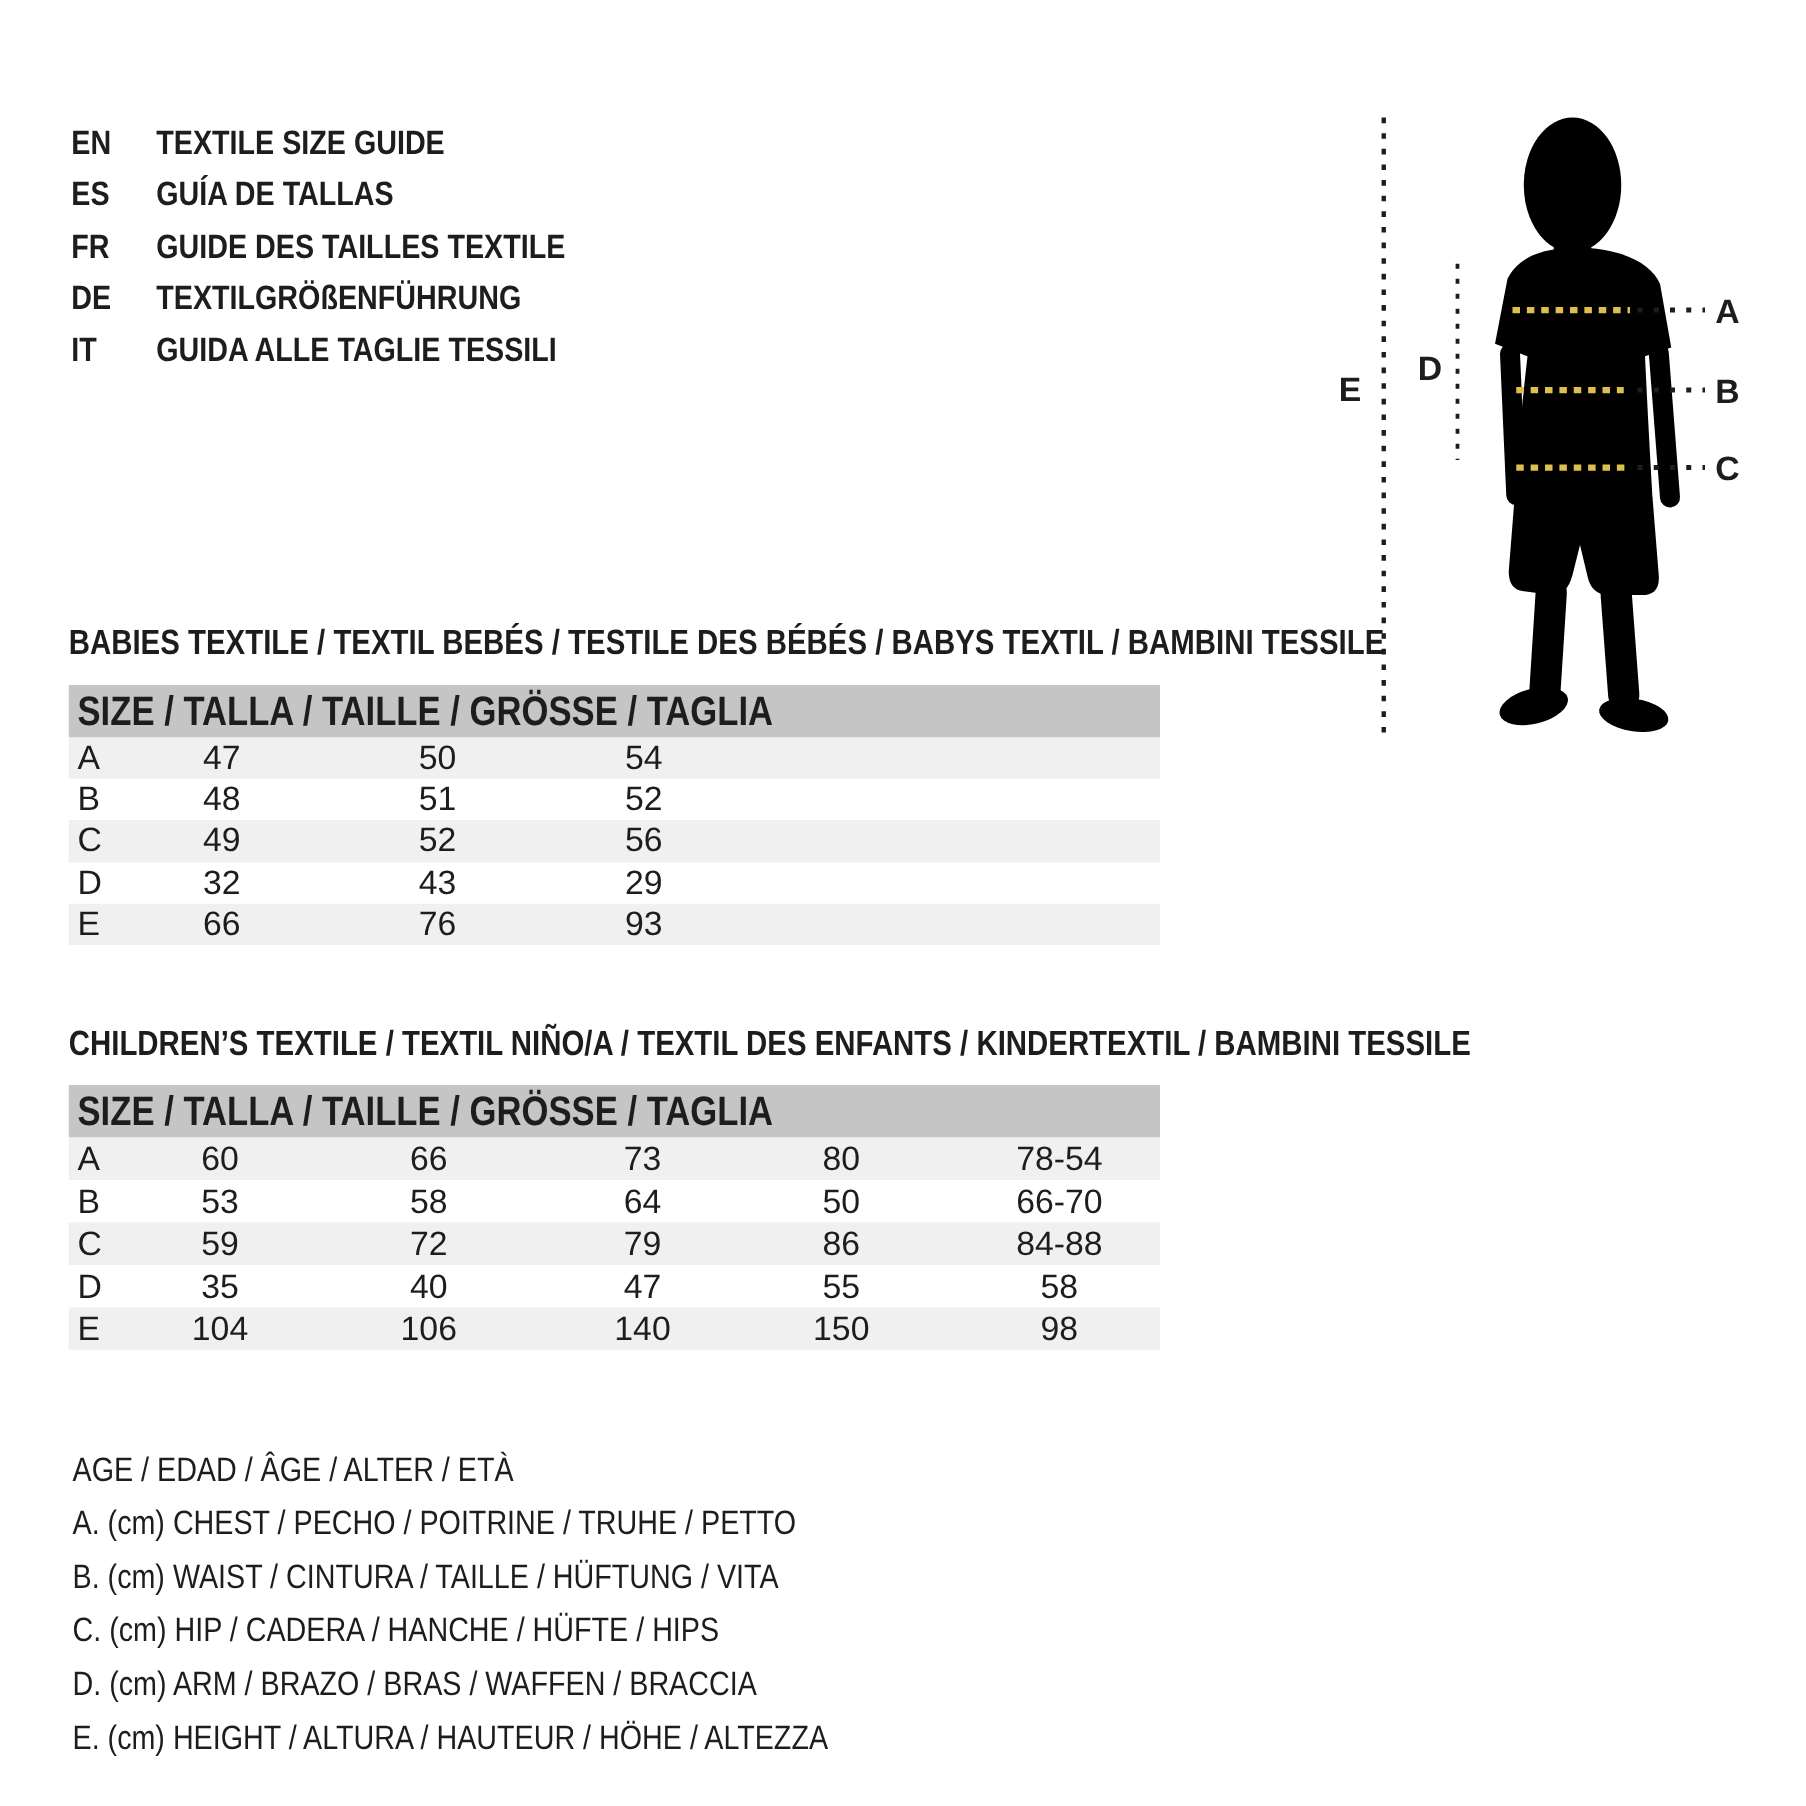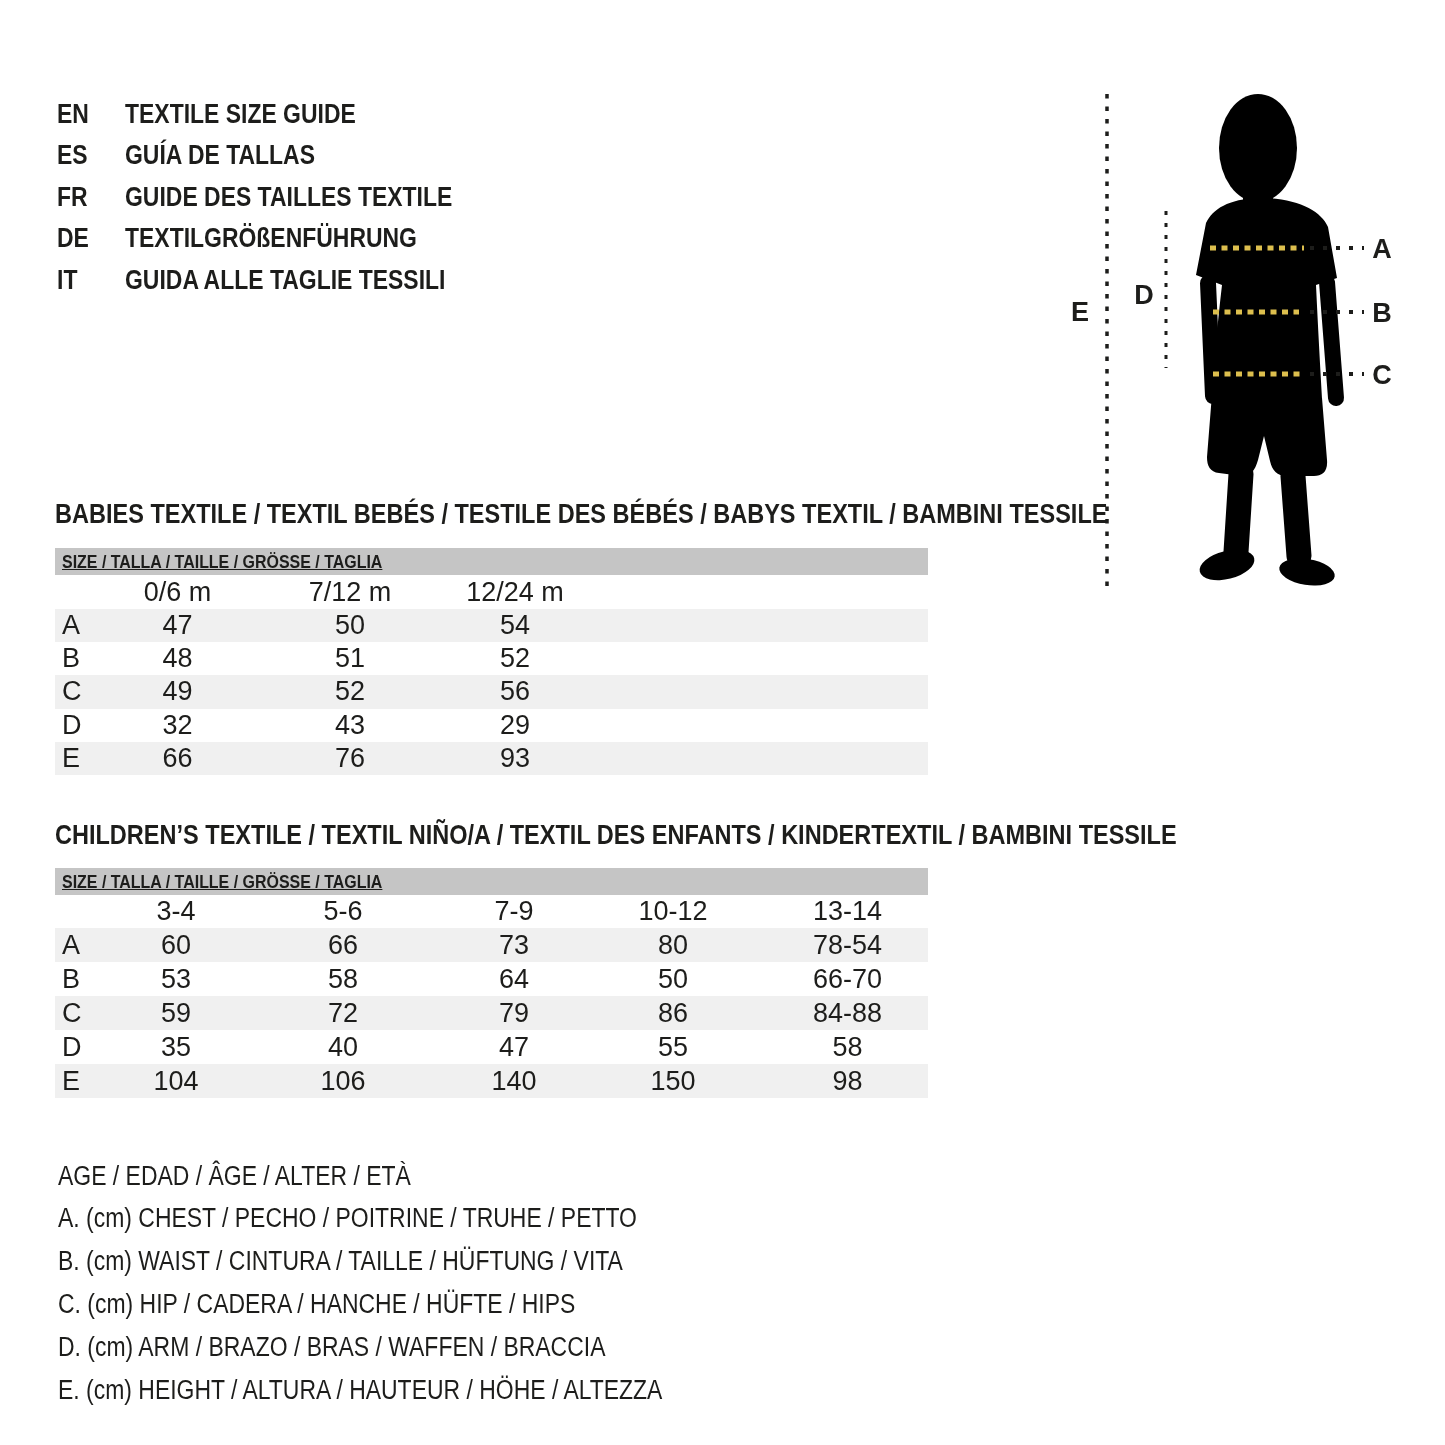--- a/index.html
+++ b/index.html
@@ -25,22 +25,22 @@
 
   
   .sec-heading{
     position:absolute;left:55px;font-weight:700;font-size:28px;line-height:30px;
     transform:scaleX(0.84);transform-origin:0 50%;white-space:nowrap;
   }
 
   
   .stable{position:absolute;left:55px;width:873px;}
   .size-bar{
-    height:27px;background:var(--bar);display:flex;align-items:center;
-    padding-left:7px;font-weight:700;font-size:19px;text-decoration:underline;
+    height:42px;background:var(--bar);display:flex;align-items:center;
+    padding-left:7px;font-weight:700;font-size:33px;
   }
   .trow{display:grid;}
   .btable .trow{grid-template-columns:60px 125px 220px 110px 1fr;height:33.2px;}
   .btable .trow.sub{height:34px;}
   .ctable .trow{grid-template-columns:60px 122px 212px 130px 188px 1fr;height:34px;}
   .ctable .trow.sub{height:33px;}
   .trow.striped{background:var(--stripe);}
   .cell{
     display:flex;align-items:center;justify-content:center;
     font-size:27px;font-weight:400;line-height:1;
@@ -125,27 +125,20 @@
     <text class="fig-label" x="84" y="228">D</text>
     <text class="fig-label" x="20" y="245">E</text>
   </svg>
 
   <div class="sec-heading" style="top:483px;">BABIES TEXTILE / TEXTIL BEBÉS / TESTILE DES BÉBÉS / BABYS TEXTIL / BAMBINI TESSILE</div>
 
   <div class="stable btable" style="top:532px;">
     <div class="size-bar">
       <span class="cond">SIZE / TALLA / TAILLE / GRÖSSE / TAGLIA</span>
     </div>
-    <div class="trow sub">
-      <div class="cell label"></div>
-      <div class="cell">0/6 m</div>
-      <div class="cell">7/12 m</div>
-      <div class="cell">12/24 m</div>
-      <div class="cell"></div>
-    </div>
     <div class="trow striped">
       <div class="cell label">A</div>
       <div class="cell">47</div>
       <div class="cell">50</div>
       <div class="cell">54</div>
       <div class="cell"></div>
     </div>
     <div class="trow">
       <div class="cell label">B</div>
       <div class="cell">48</div>
@@ -174,28 +167,20 @@
       <div class="cell">93</div>
       <div class="cell"></div>
     </div>
   </div>
 
   <div class="sec-heading" style="top:804px;">CHILDREN’S TEXTILE / TEXTIL NIÑO/A / TEXTIL DES ENFANTS / KINDERTEXTIL / BAMBINI TESSILE</div>
 
   <div class="stable ctable" style="top:852px;">
     <div class="size-bar">
       <span class="cond">SIZE / TALLA / TAILLE / GRÖSSE / TAGLIA</span>
-    </div>
-    <div class="trow sub">
-      <div class="cell label"></div>
-      <div class="cell">3-4</div>
-      <div class="cell">5-6</div>
-      <div class="cell">7-9</div>
-      <div class="cell">10-12</div>
-      <div class="cell">13-14</div>
     </div>
     <div class="trow striped">
       <div class="cell label">A</div>
       <div class="cell">60</div>
       <div class="cell">66</div>
       <div class="cell">73</div>
       <div class="cell">80</div>
       <div class="cell">78-54</div>
     </div>
     <div class="trow">

